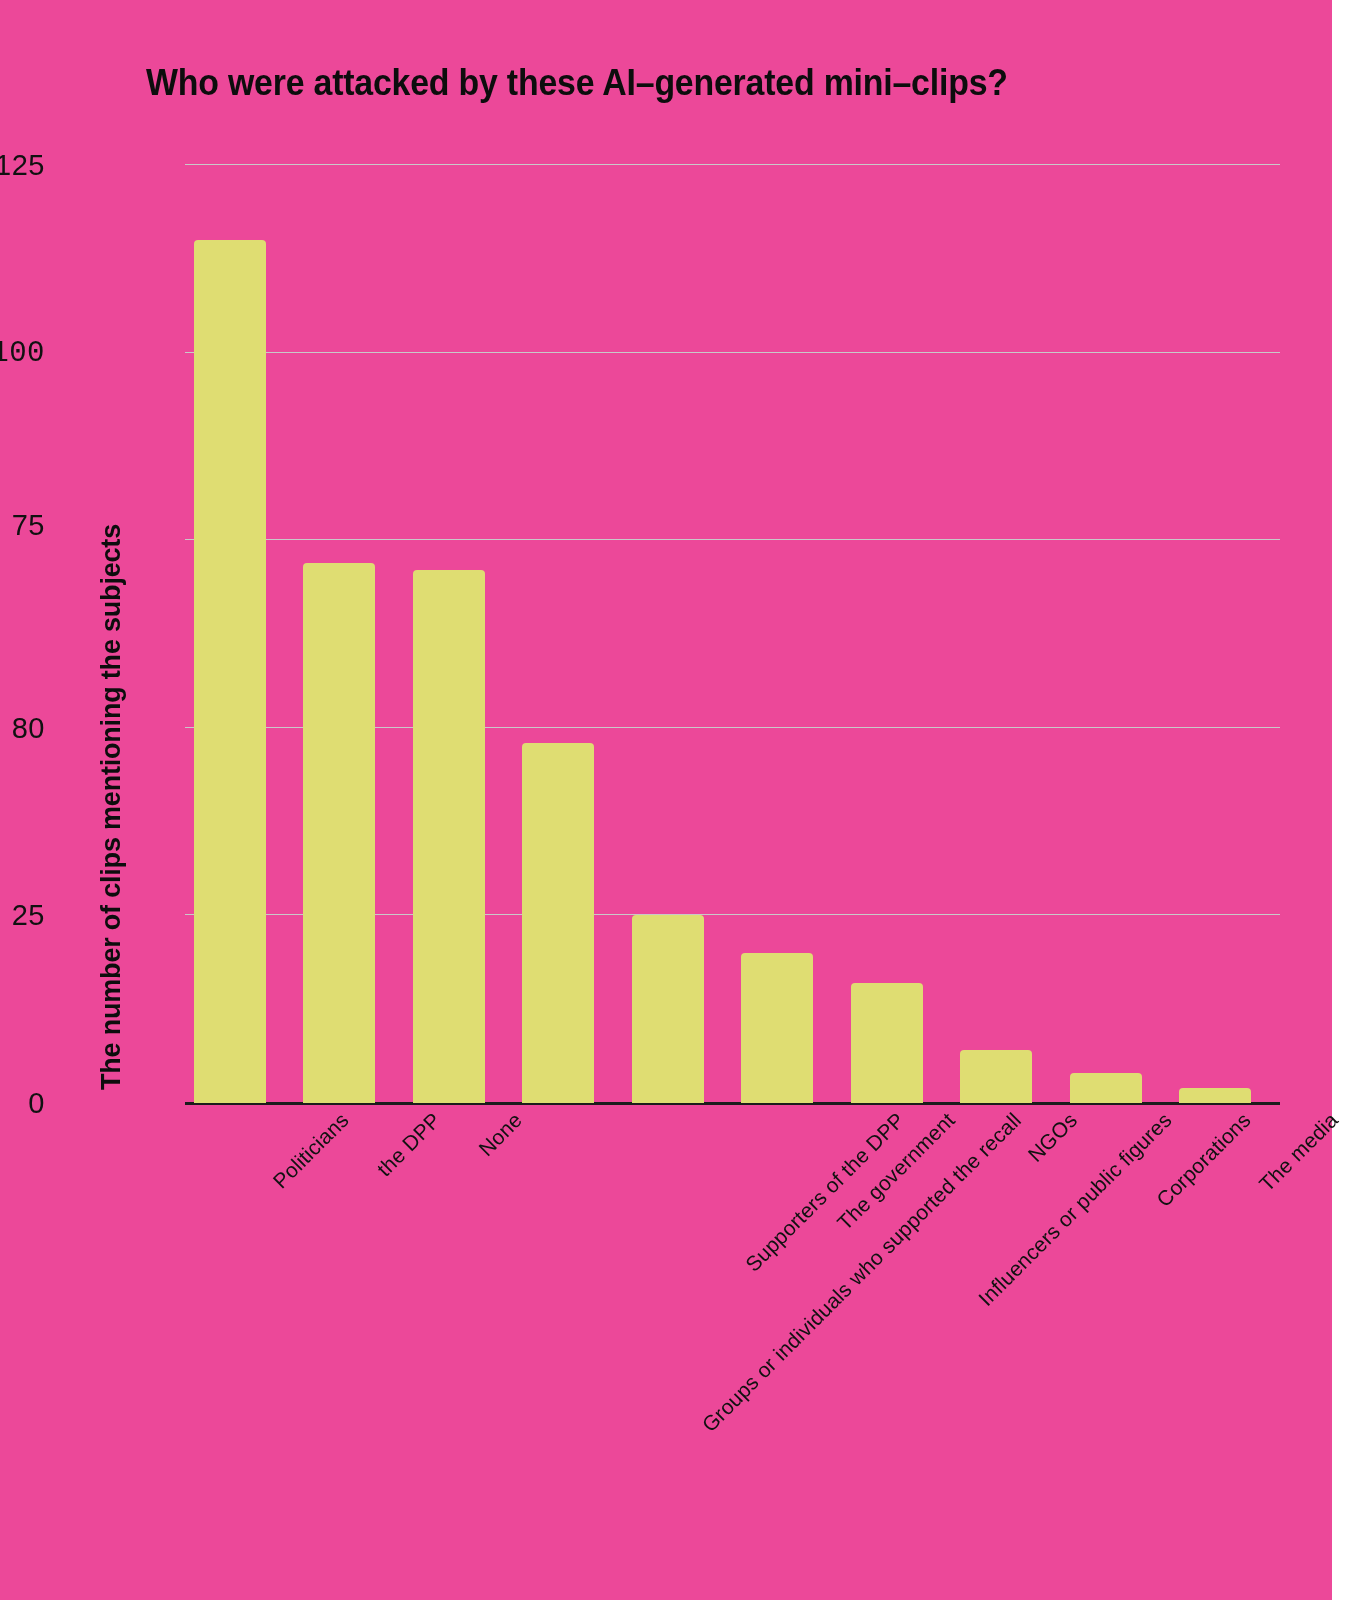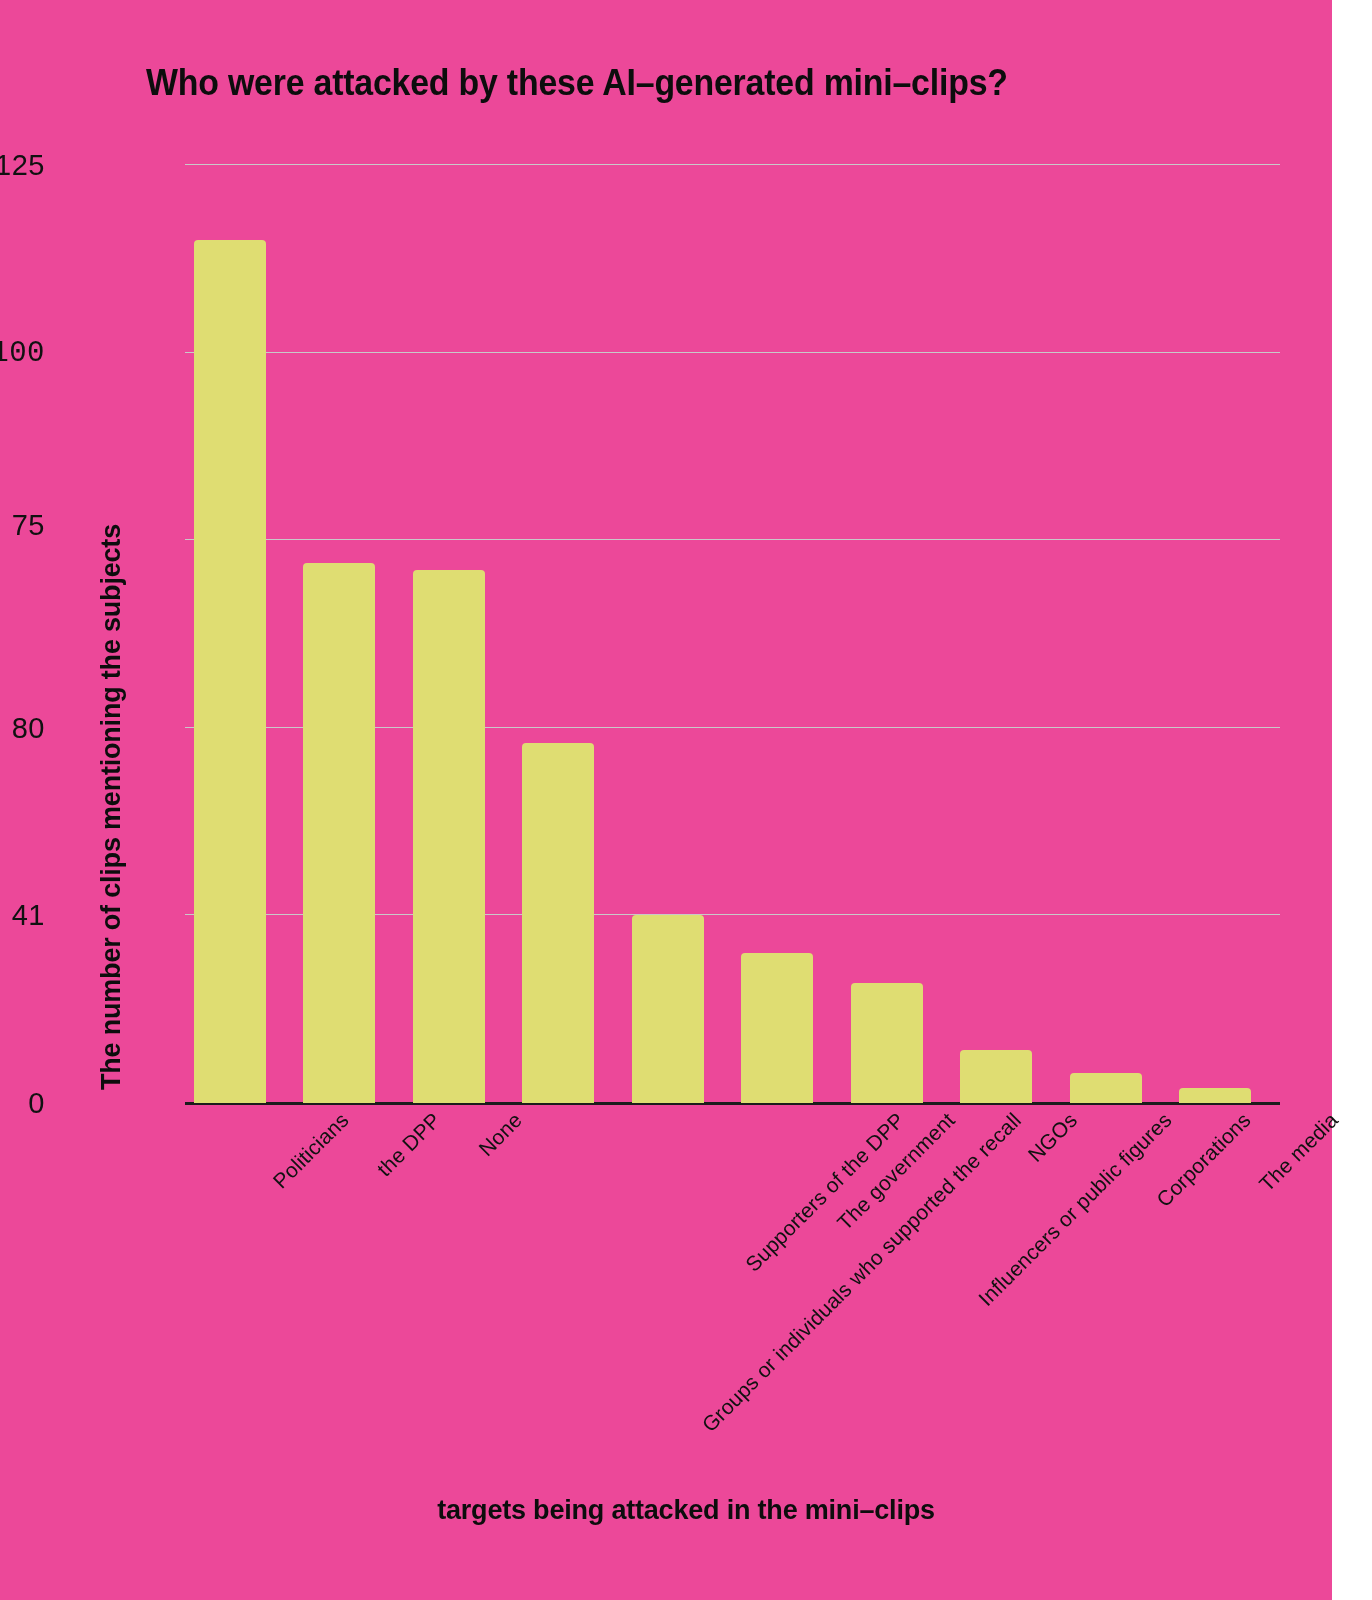--- a/index.html
+++ b/index.html
@@ -160,21 +160,21 @@
         <div class="bar" title="The government: 20" style="left: 556.25px; width: 72px; height: 150.08px; background: rgb(223, 221, 114);"></div>
         <div class="bar" title="Influencers or public figures: 16" style="left: 665.75px; width: 72px; height: 120.064px; background: rgb(223, 221, 114);"></div>
         <div class="bar" title="NGOs: 7" style="left: 775.25px; width: 72px; height: 52.528px; background: rgb(223, 221, 114);"></div>
         <div class="bar" title="Corporations: 4" style="left: 884.75px; width: 72px; height: 30.016px; background: rgb(223, 221, 114);"></div>
         <div class="bar" title="The media: 2" style="left: 994.25px; width: 72px; height: 15.008px; background: rgb(223, 221, 114);"></div>
       </div>
   </div>
 
   <div id="yticks">
       <div class="ytick-label" style="top: 1103px;">0</div>
-      <div class="ytick-label" style="top: 915.4px;">41</div>
+      <div class="ytick-label" style="top: 915.4px;">25</div>
       <div class="ytick-label" style="top: 727.8px;">80</div>
       <div class="ytick-label" style="top: 525px;">75</div>
       <div class="ytick-label" style="top: 352.6px; font-family: Liberation Mono, monospace;">100</div>
       <div class="ytick-label" style="top: 165px;">125</div>
     </div>
 
   <div class="xticks-layer" id="xticks">
       <div class="xtick-label" style="left: 239.75px;">Politicians</div>
       <div class="xtick-label" style="left: 349.25px;">the DPP</div>
       <div class="xtick-label" style="left: 458.75px;">None</div>
@@ -182,15 +182,14 @@
       <div class="xtick-label" style="left: 677.75px;">Supporters of the DPP</div>
       <div class="xtick-label" style="left: 787.25px;">The government</div>
       <div class="xtick-label" style="left: 896.75px;">Influencers or public figures</div>
       <div class="xtick-label" style="left: 1006.25px;">NGOs</div>
       <div class="xtick-label" style="left: 1115.75px;">Corporations</div>
       <div class="xtick-label" style="left: 1225.25px;">The media</div>
     </div>
 
   <div class="ylabel">The number of clips mentioning the subjects</div>
 
-  <div class="xlabel">targets being attacked in the mini–clips</div>
 
 </div>
 
 </body></html>

